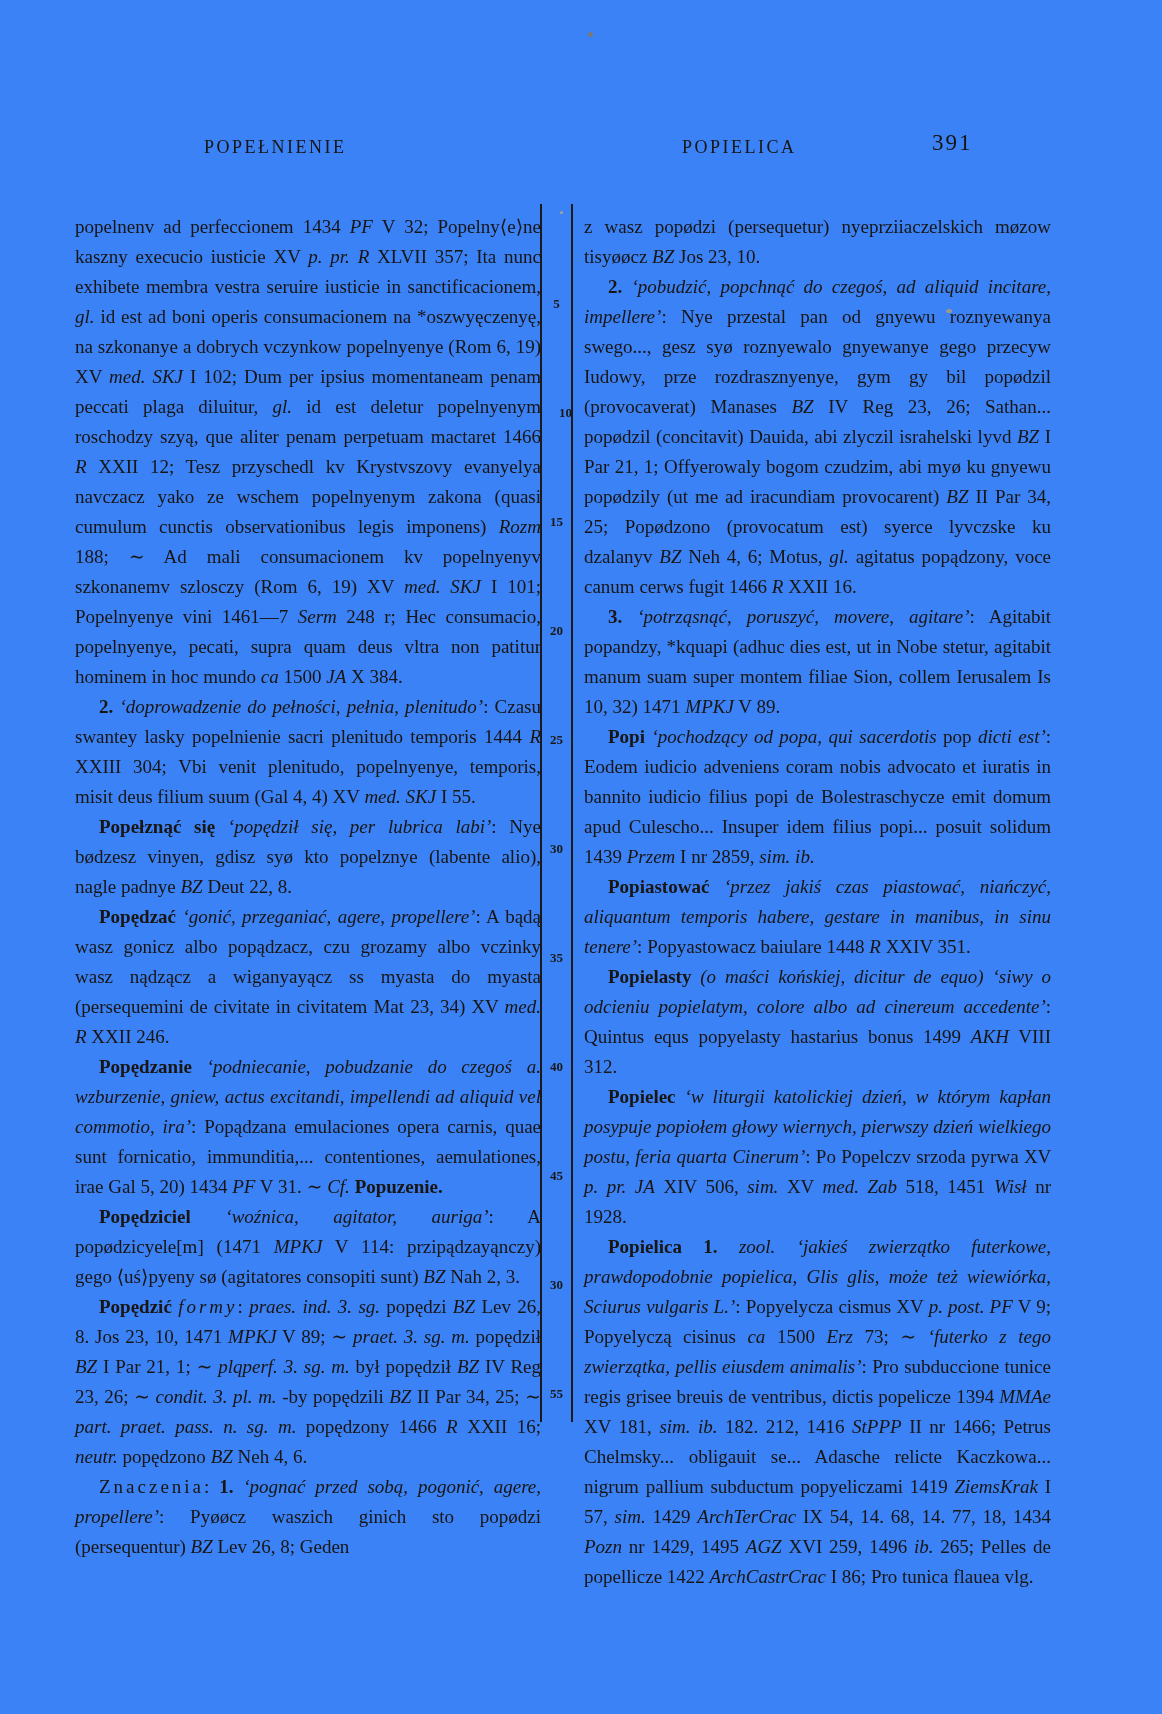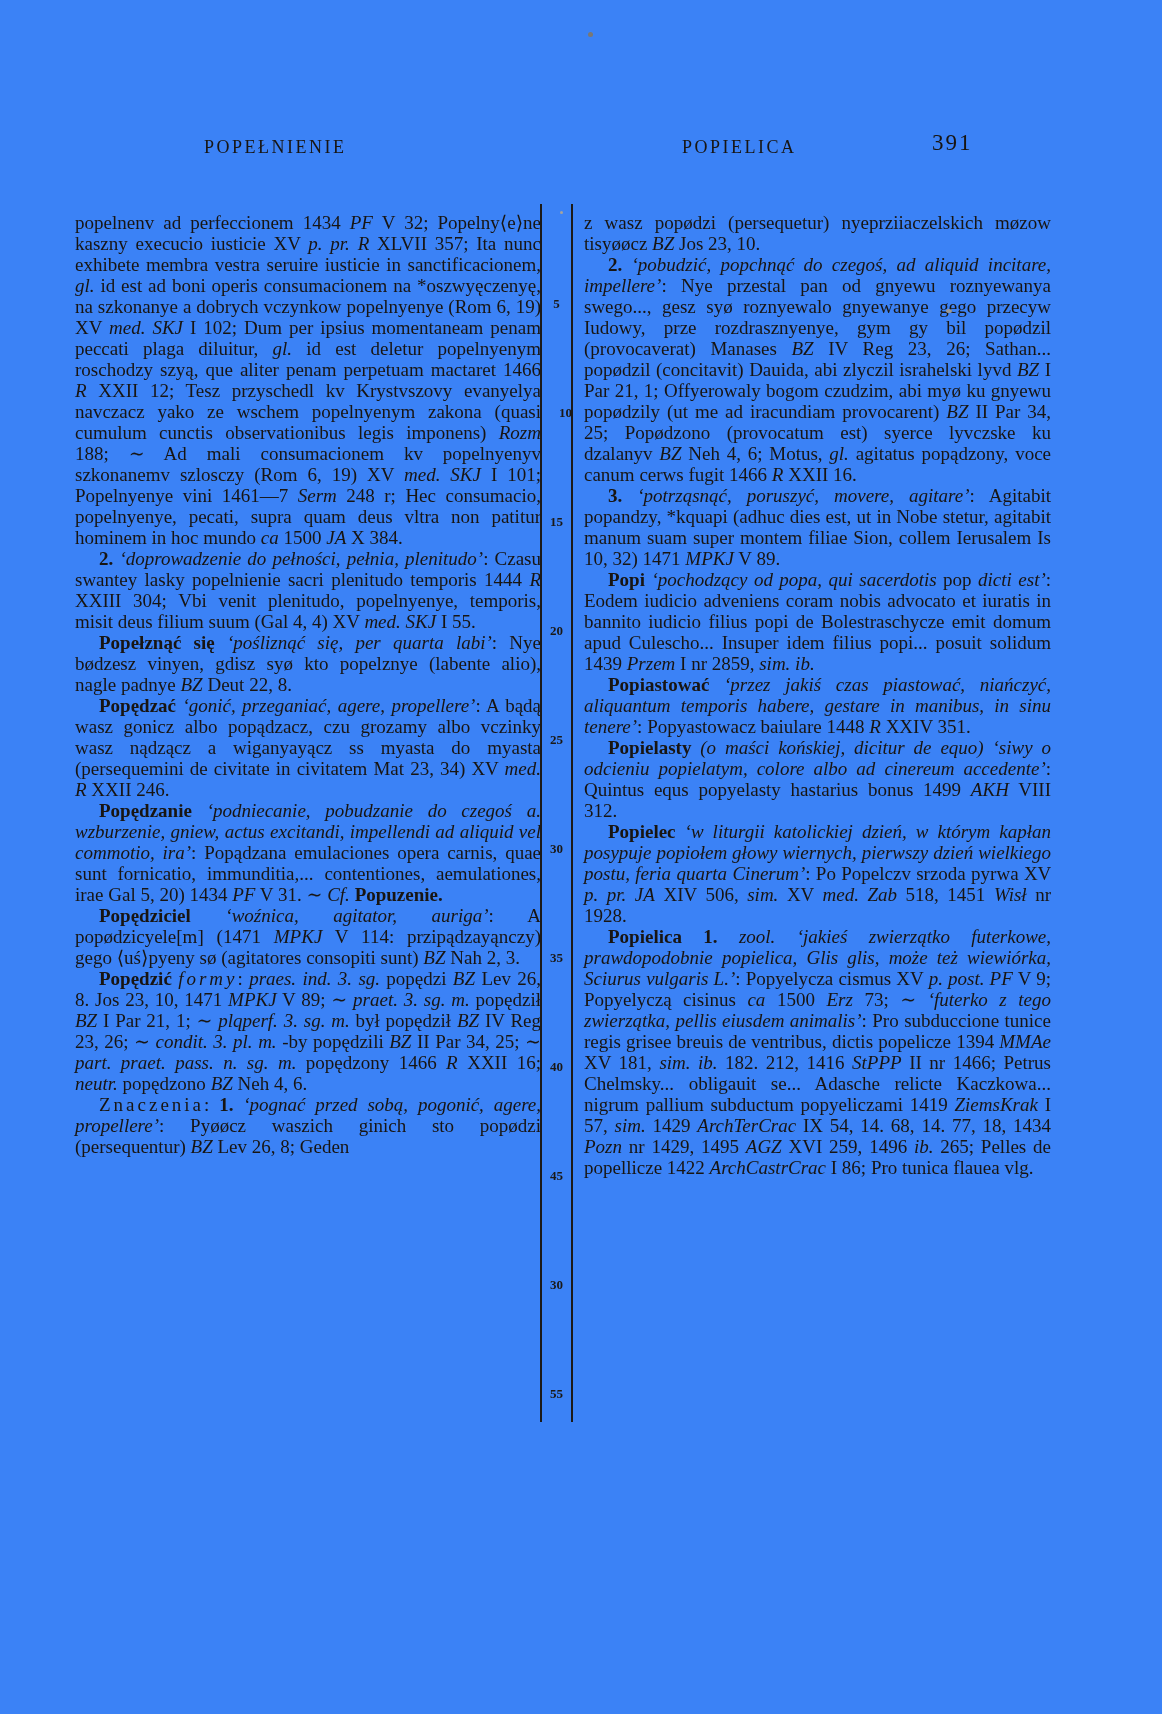--- a/index.html
+++ b/index.html
@@ -13,21 +13,21 @@
     overflow:hidden;
   }
   
   .rh{position:absolute;top:137px;font-size:18px;letter-spacing:2.5px;font-weight:400;white-space:nowrap;}
   .rh-left{left:204px;}
   .rh-right{left:682px;}
   .rh-page{position:absolute;top:130px;left:932px;font-size:23px;letter-spacing:2px;}
   
   .col{
     position:absolute;top:212px;
-    font-size:19px;line-height:21px;
+    font-size:19px;line-height:30px;
     text-align:justify;
     hyphens:auto;-webkit-hyphens:auto;
   }
   .col-left{left:75px;width:466px;}
   .col-right{left:584px;width:467px;}
   .col p{margin:0;padding:0;}
   .col p.indent{text-indent:24px;}
   .r-b{font-weight:bold;}
   .r-i{font-style:italic;}
   .r-ns{letter-spacing:3px;}
@@ -53,21 +53,21 @@
 
 <div class="page">
 
   <div class="rh rh-left">POPEŁNIENIE</div>
   <div class="rh rh-right">POPIELICA</div>
   <div class="rh-page">391</div>
 
   <div class="col col-left">
       <p><span class="r-n">popelnenv ad perfeccionem 1434 </span><span class="r-i">PF</span><span class="r-n"> V 32; Popelny⟨e⟩ne kaszny execucio iusticie XV </span><span class="r-i">p. pr.</span><span class="r-n"> </span><span class="r-i">R</span><span class="r-n"> XLVII 357; Ita nunc exhibete membra vestra seruire iusticie in sanctificacionem, </span><span class="r-i">gl.</span><span class="r-n"> id est ad boni operis consumacionem na *oszwyęczenyę, na szkonanye a dobrych vczynkow popelnyenye (Rom 6, 19) XV </span><span class="r-i">med. SKJ</span><span class="r-n"> I 102; Dum per ipsius momentaneam penam peccati plaga diluitur, </span><span class="r-i">gl.</span><span class="r-n"> id est deletur popelnyenym roschodzy szyą, que aliter penam perpetuam mactaret 1466 </span><span class="r-i">R</span><span class="r-n"> XXII 12; Tesz przyschedl kv Krystvszovy evanyelya navczacz yako ze wschem popelnyenym zakona (quasi cumulum cunctis observationibus legis imponens) </span><span class="r-i">Rozm</span><span class="r-n"> 188; ∼ Ad mali consumacionem kv popelnyenyv szkonanemv szlosczy (Rom 6, 19) XV </span><span class="r-i">med. SKJ</span><span class="r-n"> I 101; Popelnyenye vini 1461—7 </span><span class="r-i">Serm</span><span class="r-n"> 248 r; Hec consumacio, popelnyenye, pecati, supra quam deus vltra non patitur hominem in hoc mundo </span><span class="r-i">ca</span><span class="r-n"> 1500 </span><span class="r-i">JA</span><span class="r-n"> X 384.</span></p>
       <p class="indent"><span class="r-b">2.</span><span class="r-n"> </span><span class="r-i">‘doprowadzenie do pełności, pełnia, plenitudo’</span><span class="r-n">: Czasu swantey lasky popelnienie sacri plenitudo temporis 1444 </span><span class="r-i">R</span><span class="r-n"> XXIII 304; Vbi venit plenitudo, popelnyenye, temporis, misit deus filium suum (Gal 4, 4) XV </span><span class="r-i">med. SKJ</span><span class="r-n"> I 55.</span></p>
-      <p class="indent"><span class="r-b">Popełznąć się</span><span class="r-n"> </span><span class="r-i">‘pośliznąć się, per quarta labi’</span><span class="r-n">: Nye bødzesz vinyen, gdisz syø kto popelznye (labente alio), nagle padnye </span><span class="r-i">BZ</span><span class="r-n"> Deut 22, 8.</span></p>
+      <p class="indent"><span class="r-b">Popełznąć się</span><span class="r-n"> </span><span class="r-i">‘popędził się, per lubrica labi’</span><span class="r-n">: Nye bødzesz vinyen, gdisz syø kto popelznye (labente alio), nagle padnye </span><span class="r-i">BZ</span><span class="r-n"> Deut 22, 8.</span></p>
       <p class="indent"><span class="r-b">Popędzać</span><span class="r-n"> </span><span class="r-i">‘gonić, przeganiać, agere, propellere’</span><span class="r-n">: A bądą wasz gonicz albo popądzacz, czu grozamy albo vczinky wasz nądzącz a wiganyayącz ss myasta do myasta (persequemini de civitate in civitatem Mat 23, 34) XV </span><span class="r-i">med. R</span><span class="r-n"> XXII 246.</span></p>
       <p class="indent"><span class="r-b">Popędzanie</span><span class="r-n"> </span><span class="r-i">‘podniecanie, pobudzanie do czegoś a. wzburzenie, gniew, actus excitandi, impellendi ad aliquid vel commotio, ira’</span><span class="r-n">: Popądzana emulaciones opera carnis, quae sunt fornicatio, immunditia,... contentiones, aemulationes, irae Gal 5, 20) 1434 </span><span class="r-i">PF</span><span class="r-n"> V 31. ∼ </span><span class="r-i">Cf.</span><span class="r-n"> </span><span class="r-b">Popuzenie.</span></p>
       <p class="indent"><span class="r-b">Popędziciel</span><span class="r-n"> </span><span class="r-i">‘woźnica, agitator, auriga’</span><span class="r-n">: A popødzicyele[m] (1471 </span><span class="r-i">MPKJ</span><span class="r-n"> V 114: przipądzayąnczy) gego ⟨uś⟩pyeny sø (agitatores consopiti sunt) </span><span class="r-i">BZ</span><span class="r-n"> Nah 2, 3.</span></p>
       <p class="indent"><span class="r-b">Popędzić</span><span class="r-n"> </span><span class="r-is">formy</span><span class="r-n">: </span><span class="r-i">praes. ind. 3. sg.</span><span class="r-n"> popędzi </span><span class="r-i">BZ</span><span class="r-n"> Lev 26, 8. Jos 23, 10, 1471 </span><span class="r-i">MPKJ</span><span class="r-n"> V 89; ∼ </span><span class="r-i">praet. 3. sg. m.</span><span class="r-n"> popędził </span><span class="r-i">BZ</span><span class="r-n"> I Par 21, 1; ∼ </span><span class="r-i">plqperf. 3. sg. m.</span><span class="r-n"> był popędził </span><span class="r-i">BZ</span><span class="r-n"> IV Reg 23, 26; ∼ </span><span class="r-i">condit. 3. pl. m.</span><span class="r-n"> -by popędzili </span><span class="r-i">BZ</span><span class="r-n"> II Par 34, 25; ∼ </span><span class="r-i">part. praet. pass. n. sg. m.</span><span class="r-n"> popędzony 1466 </span><span class="r-i">R</span><span class="r-n"> XXII 16; </span><span class="r-i">neutr.</span><span class="r-n"> popędzono </span><span class="r-i">BZ</span><span class="r-n"> Neh 4, 6.</span></p>
       <p class="indent"><span class="r-ns">Znaczenia</span><span class="r-n">: </span><span class="r-b">1.</span><span class="r-n"> </span><span class="r-i">‘pognać przed sobą, pogonić, agere, propellere’</span><span class="r-n">: Pyøøcz waszich ginich sto popødzi (persequentur) </span><span class="r-i">BZ</span><span class="r-n"> Lev 26, 8; Geden</span></p>
     </div>
 
   <div class="vrule vrule-left"></div>
   <div class="vrule vrule-right"></div>
   <div>

